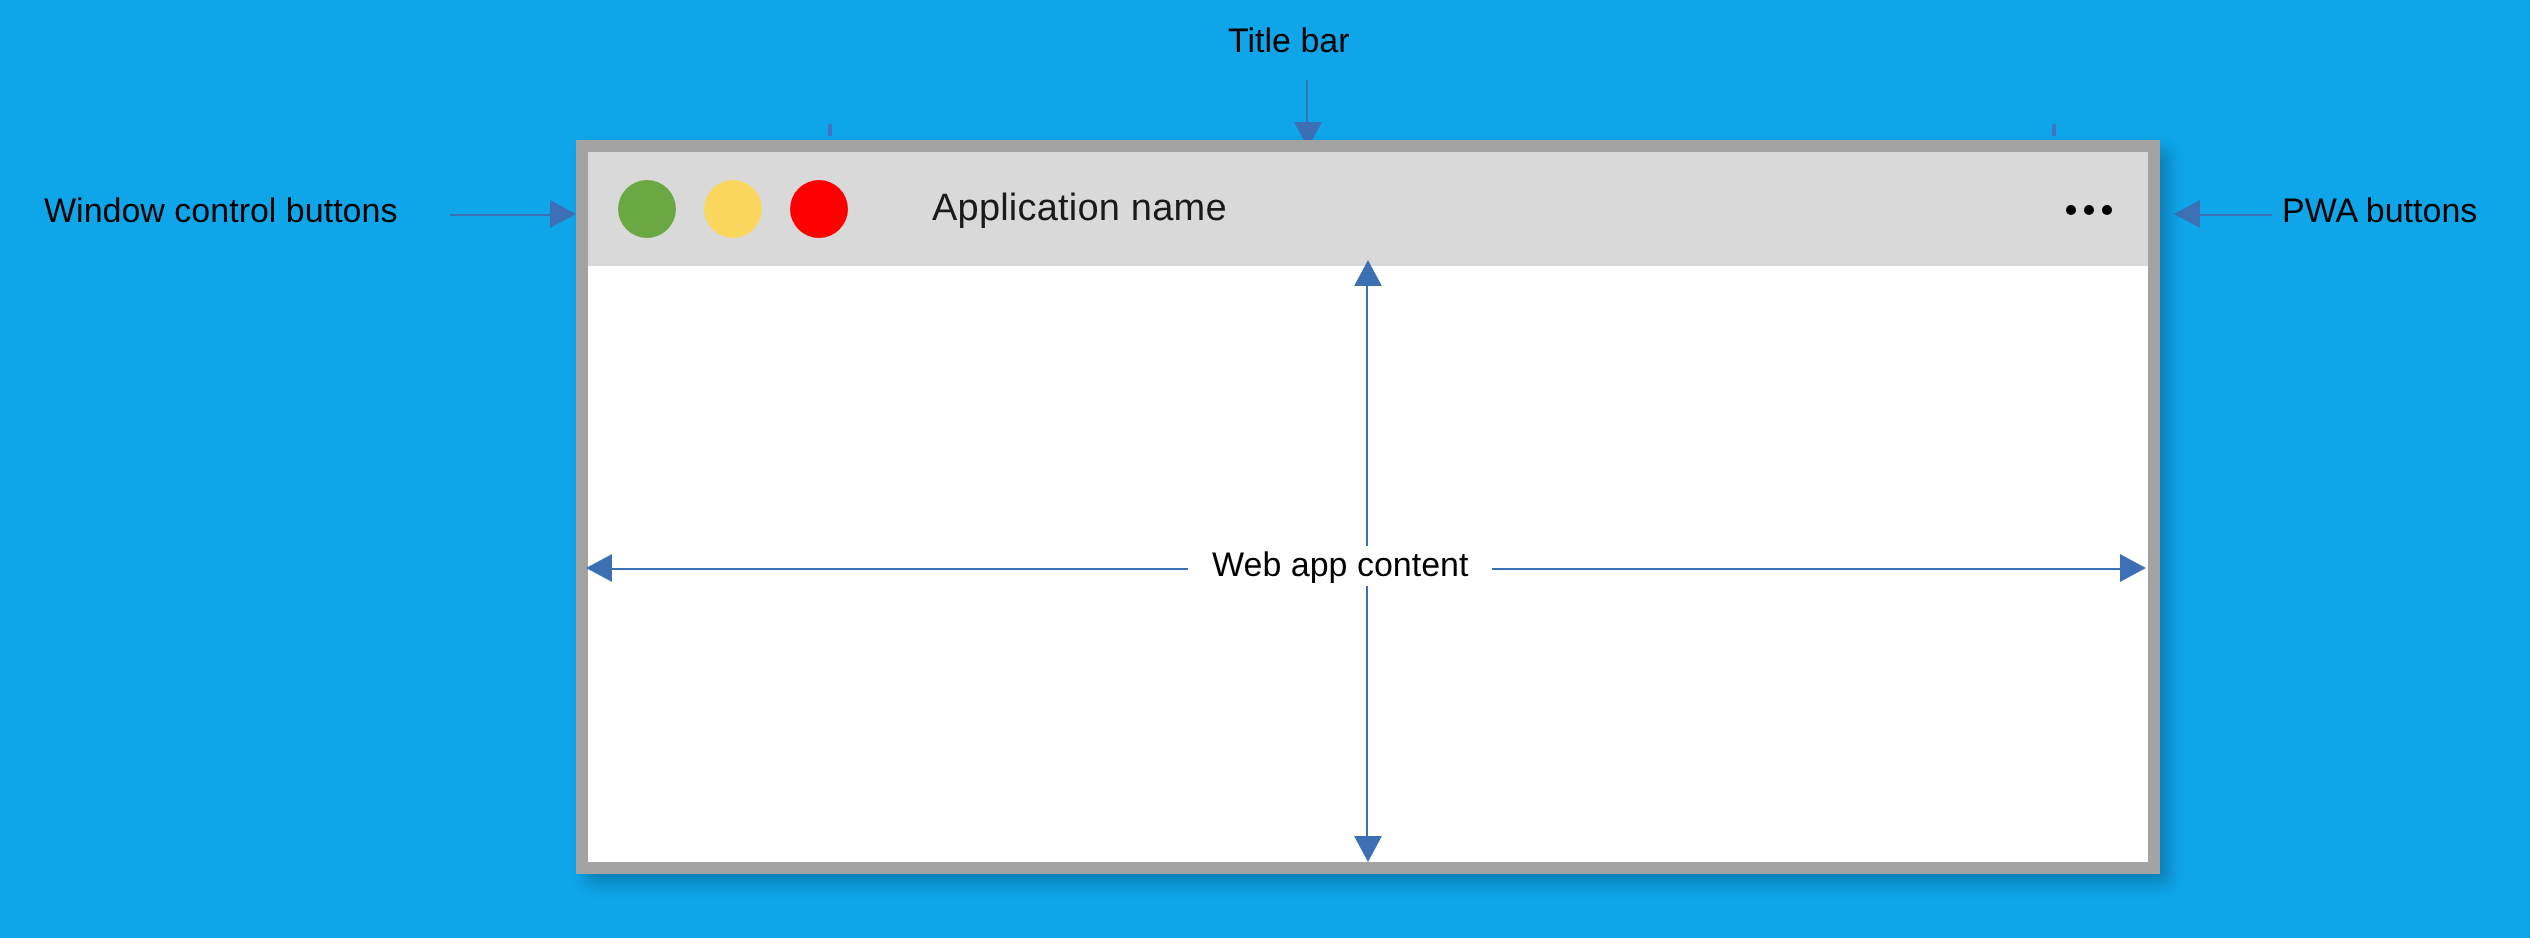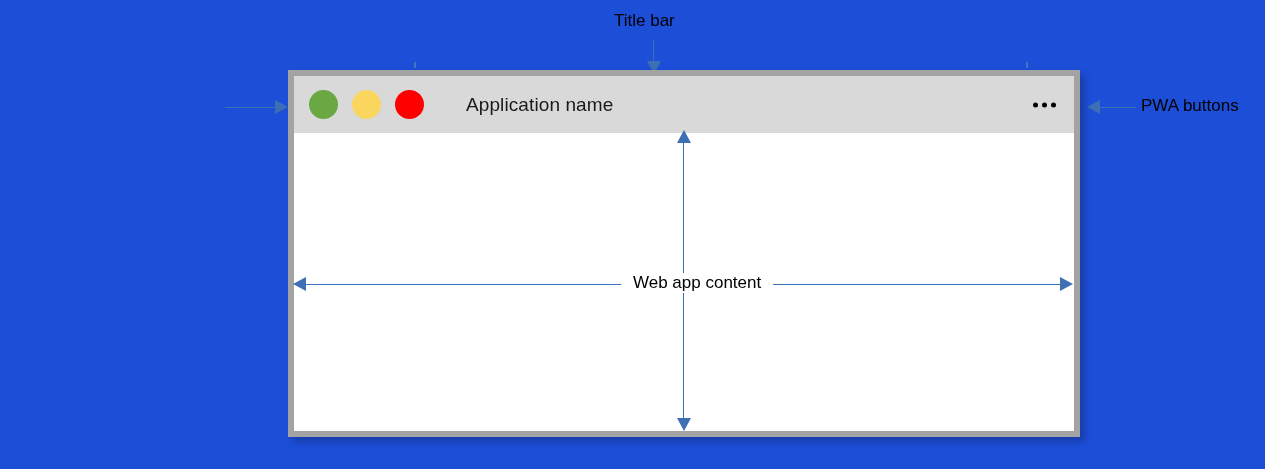--- a/index.html
+++ b/index.html
@@ -9,21 +9,21 @@
     background: #ffffff;
   }
   body {
     font-family: "Liberation Sans", sans-serif;
     color: #000000;
   }
   #canvas {
     position: relative;
     width: 1265px;
     height: 469px;
-    background: #1d4ed8;
+    background: #0ea5e9;
     overflow: hidden;
   }
 
   
   .app-window {
     position: absolute;
     left: 288px;
     top: 70px;
     width: 792px;
     height: 367px;
@@ -147,20 +147,21 @@
 </style>
 </head>
 <body>
 
 <div id="canvas">
 
   <div class="anno-label" style="left: 614px; top: 11px;">Title bar</div>
   <div class="lead-line-v" style="left: 653px; top: 40px; height: 23px;"></div>
   <div class="arrow-head arrow-down" style="left: 647px; top: 61px;"></div>
 
+  <div class="anno-label" style="left: 22px; top: 96px;">Window control buttons</div>
   <div class="lead-line-h" style="left: 225px; top: 107px; width: 56px;"></div>
   <div class="arrow-head arrow-right" style="left: 275px; top: 100px;"></div>
 
   <div class="anno-label" style="left: 1141px; top: 96px; text-align: right;">PWA buttons</div>
   <div class="lead-line-h" style="left: 1100px; top: 107px; width: 36px;"></div>
   <div class="arrow-head arrow-left" style="left: 1087px; top: 100px;"></div>
 
   <div class="dash-line" style="left: 414px; top: 62px; height: 82px;"></div>
   <div class="dash-line" style="left: 1026px; top: 62px; height: 82px;"></div>
 
@@ -190,15 +191,15 @@
 
   <div class="arrow-head arrow-up" style="left: 677px; top: 130px;"></div>
   <div class="lead-line-v" style="left: 683px; top: 142px; height: 134px;"></div>
   <div class="lead-line-v" style="left: 683px; top: 293px; height: 126px;"></div>
   <div class="arrow-head arrow-down" style="left: 677px; top: 418px;"></div>
 
   <div class="arrow-head arrow-right" style="left: 1060px; top: 277px;"></div>
   <div class="lead-line-h" style="left: 306px; top: 284px; width: 756px;"></div>
   <div class="arrow-head arrow-left" style="left: 293px; top: 277px;"></div>
 
-  <div class="content-label" style="left: 621px; top: 273px; text-align: right;">Web app content</div>
+  <div class="content-label" style="left: 594px; top: 273px; text-align: right;">Web app content</div>
 
 </div>
 
 </body></html>

